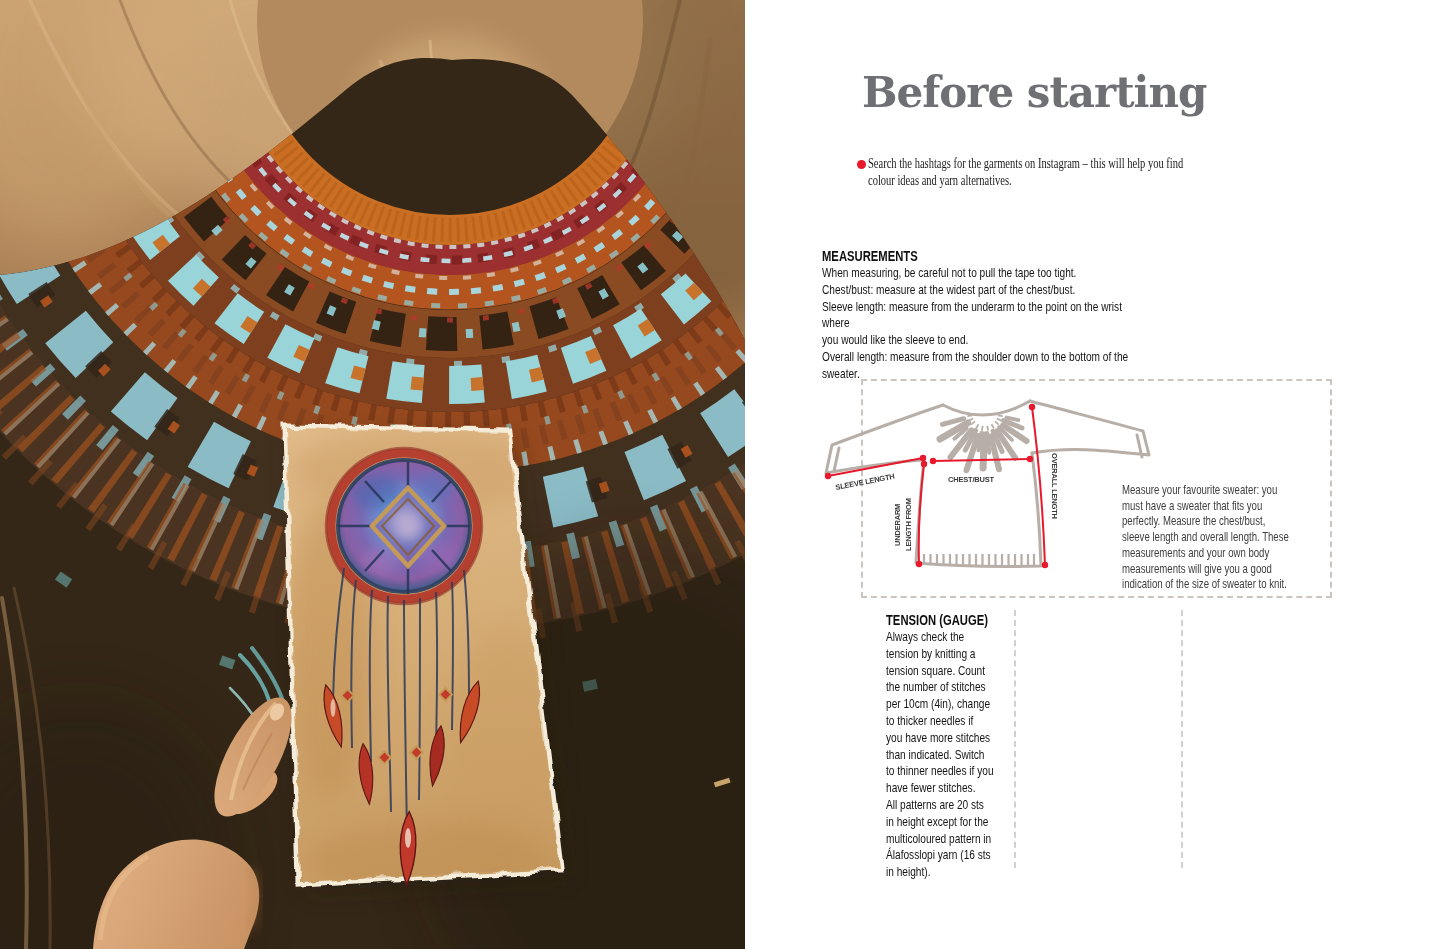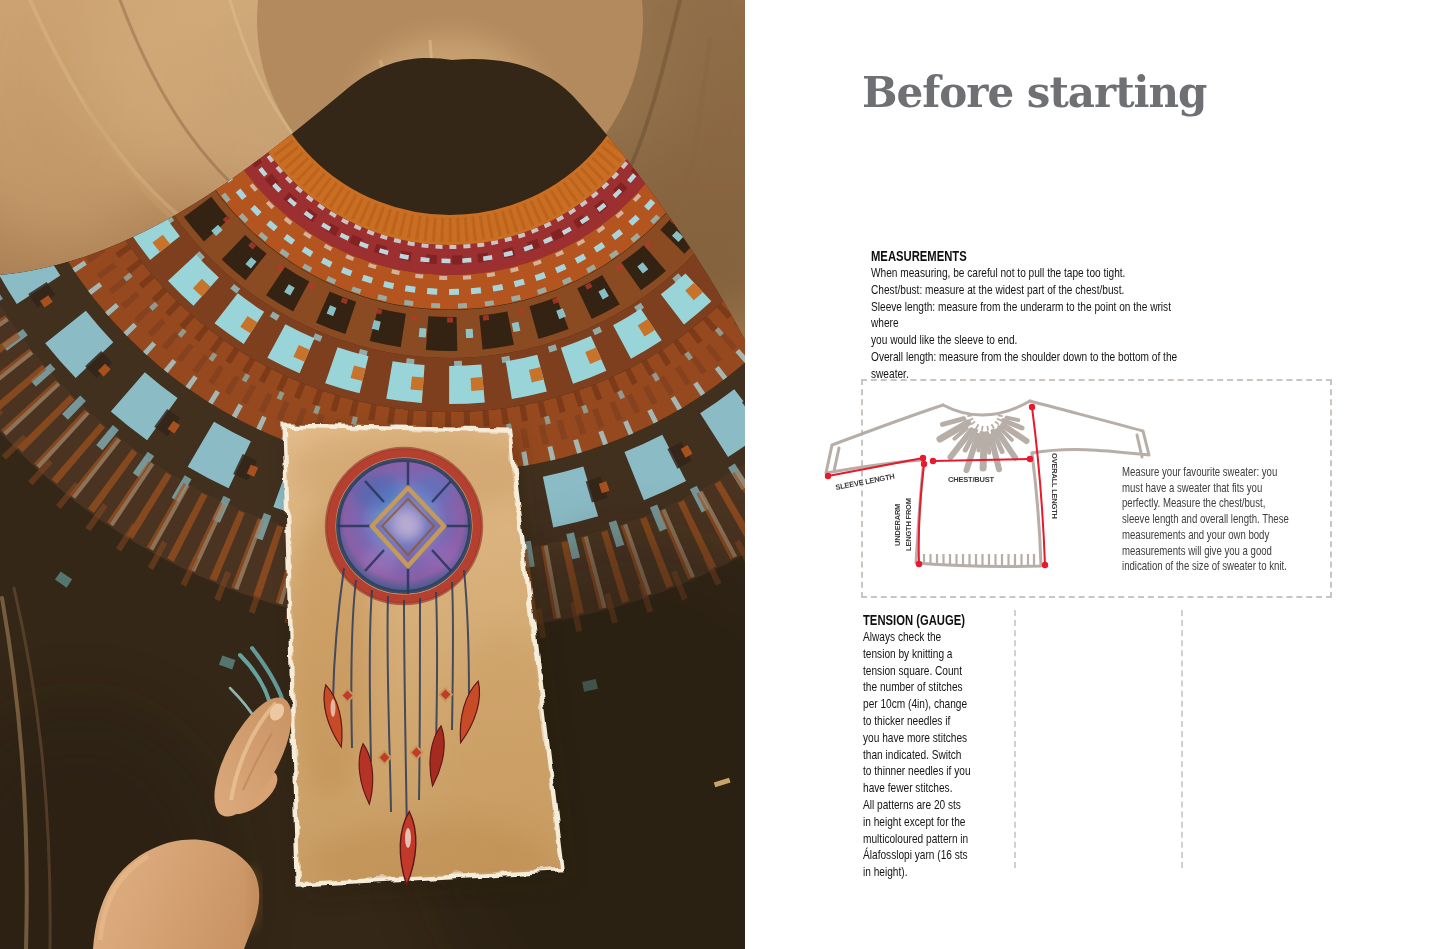--- a/index.html
+++ b/index.html
@@ -230,23 +230,28 @@
       <path d="M231,800 C238,760 255,725 276,703" stroke="#f2cf9f" stroke-width="4" opacity=".6" fill="none"></path>
       <path d="M243,790 C252,770 262,750 272,733" stroke="#b57a4c" stroke-width="2" opacity=".5" fill="none"></path>
     </g>
   </svg>
 
   <div class="abs" style="left:862px;top:72px">
     <span class="headline">Before starting</span>
   </div>
 
   <div class="abs" style="left:857px;top:156px">
-  </div>
-
-  <div class="abs" style="left:871px;top:247px">
+    <div style="position:relative;margin-bottom:15px">
+      <span class="bulletDot abs" style="left:0;top:4px;background:#e8192c"></span>
+      <div style="margin-left:11px"><span class="serifText">Search the hashtags for the garments on Instagram – this will help you find
+colour ideas and yarn alternatives.</span></div>
+    </div>
+  </div>
+
+  <div class="abs" style="left:822px;top:247px">
     <span class="condHead">MEASUREMENTS</span><br>
     <span class="condBody">When measuring, be careful not to pull the tape too tight.
 Chest/bust: measure at the widest part of the chest/bust.
 Sleeve length: measure from the underarm to the point on the wrist where
 you would like the sleeve to end.
 Overall length: measure from the shoulder down to the bottom of the sweater.</span>
   </div>
 
   <div class="abs measureBox" style="left:861px;top:379px;width:467px;height:215px"></div>
 
@@ -305,31 +310,31 @@
       <circle cx="220" cy="16" r="3.2"></circle>
         <circle cx="233" cy="174" r="3.2"></circle>
     </g>
     <text class="dgLabel" transform="translate(24,99) rotate(-11)">SLEEVE LENGTH</text>
     <text class="dgLabel" x="136" y="91">CHEST/BUST</text>
     <text class="dgLabel" transform="translate(99,160) rotate(-90)">LENGTH FROM</text>
     <text class="dgLabel" transform="translate(88,155) rotate(-90)">UNDERARM</text>
     <text class="dgLabel" transform="translate(240,62) rotate(90)">OVERALL LENGTH</text>
   </svg>
 
-  <div class="abs" style="left:1122px;top:464px;width:208px">
+  <div class="abs" style="left:1122px;top:482px;width:208px">
     <span class="caption">Measure your favourite sweater: you
 must have a sweater that fits you
 perfectly. Measure the chest/bust,
 sleeve length and overall length. These
 measurements and your own body
 measurements will give you a good
 indication of the size of sweater to knit.</span>
   </div>
 
-  <div class="abs" style="left:863px;top:611px;width:150px">
+  <div class="abs" style="left:886px;top:611px;width:150px">
     <span class="condHead">TENSION (GAUGE)</span><br>
     <span class="condBody">Always check the
 tension by knitting a
 tension square. Count
 the number of stitches
 per 10cm (4in), change
 to thicker needles if
 you have more stitches
 than indicated. Switch
 to thinner needles if you

